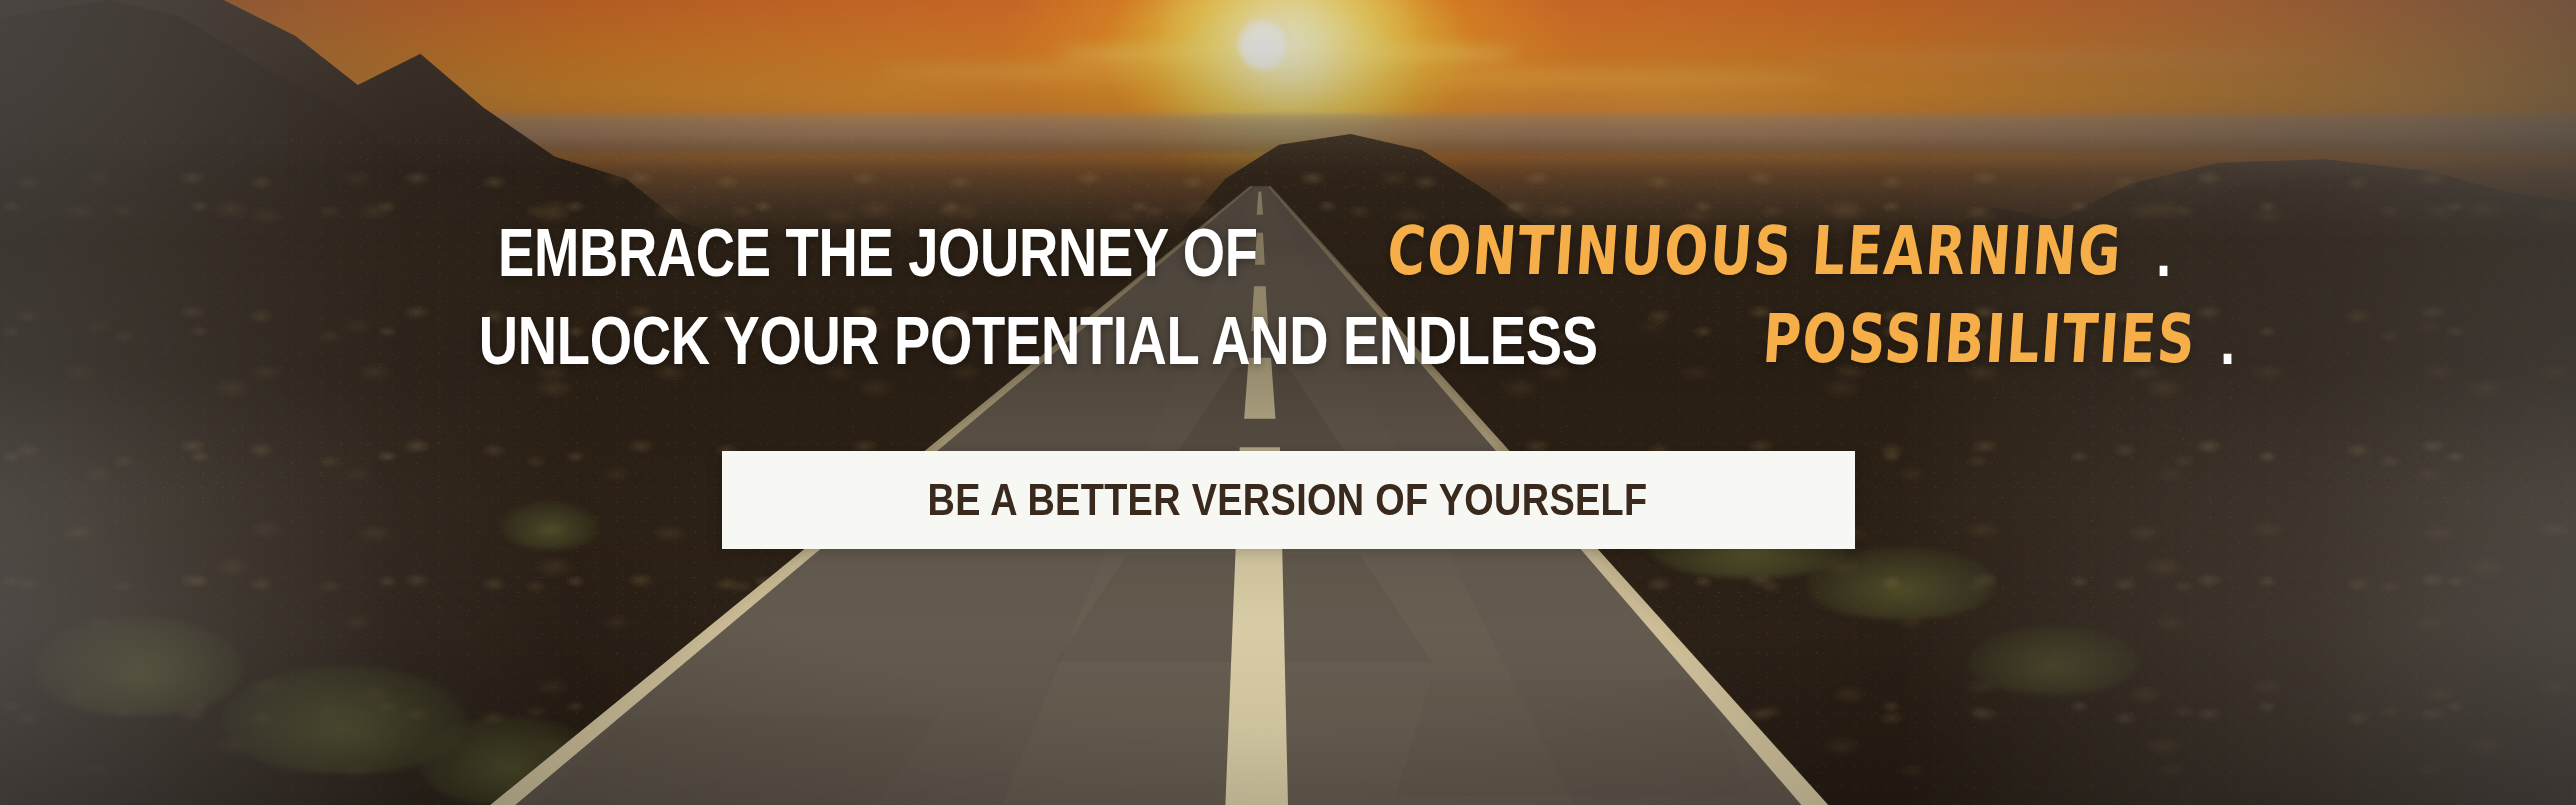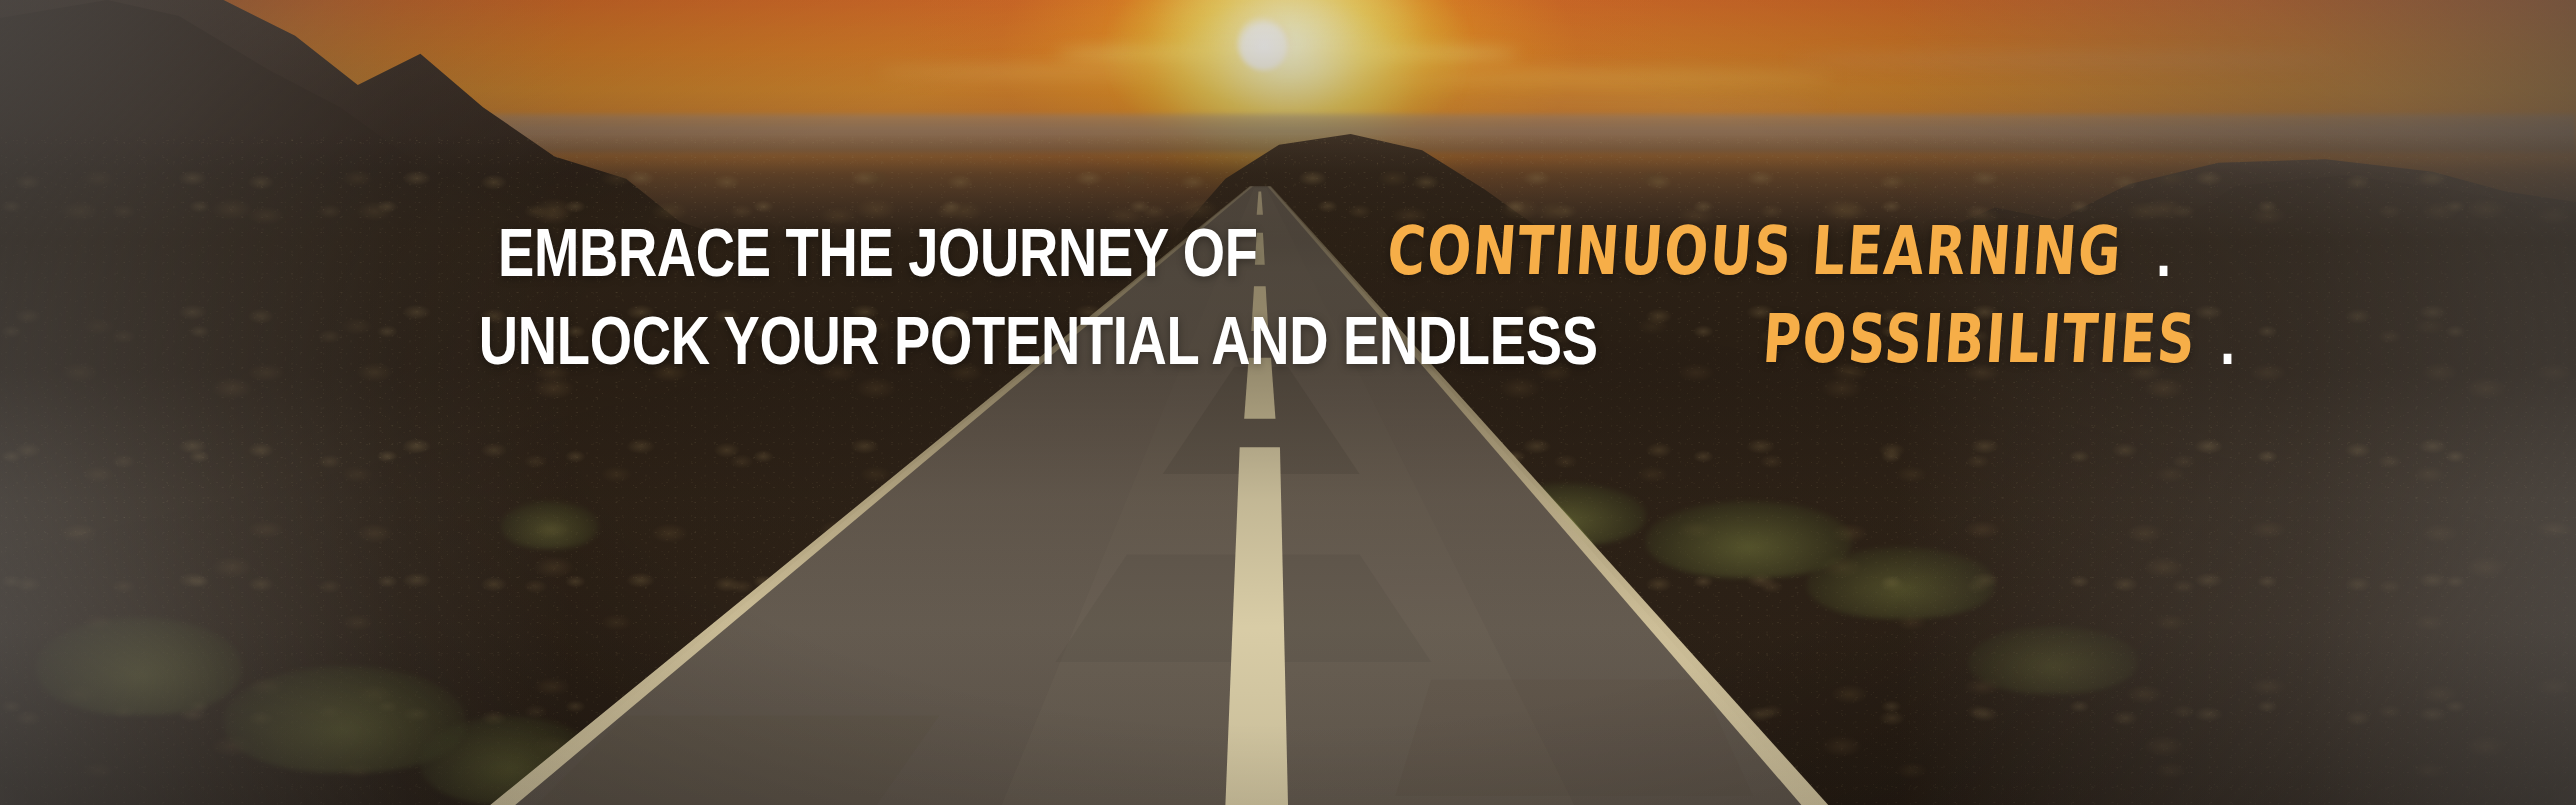--- a/index.html
+++ b/index.html
@@ -346,16 +346,21 @@
 
     <div class="headline">
       <span class="hl-line">
         <span class="hl-plain">EMBRACE THE JOURNEY OF</span><span class="hl-script">CONTINUOUS LEARNING</span><span class="hl-dot">.</span>
       </span>
       <span class="hl-line line2">
         <span class="hl-plain">UNLOCK YOUR POTENTIAL AND ENDLESS</span><span class="hl-script">POSSIBILITIES</span><span class="hl-dot">.</span>
       </span>
     </div>
 
+    <div class="cta-wrap">
+      <button class="cta-button">
+        <span class="cta-label">BE A BETTER VERSION OF YOURSELF</span>
+      </button>
+    </div>
 
   </div>
 </div>
 
 
 </body></html>

